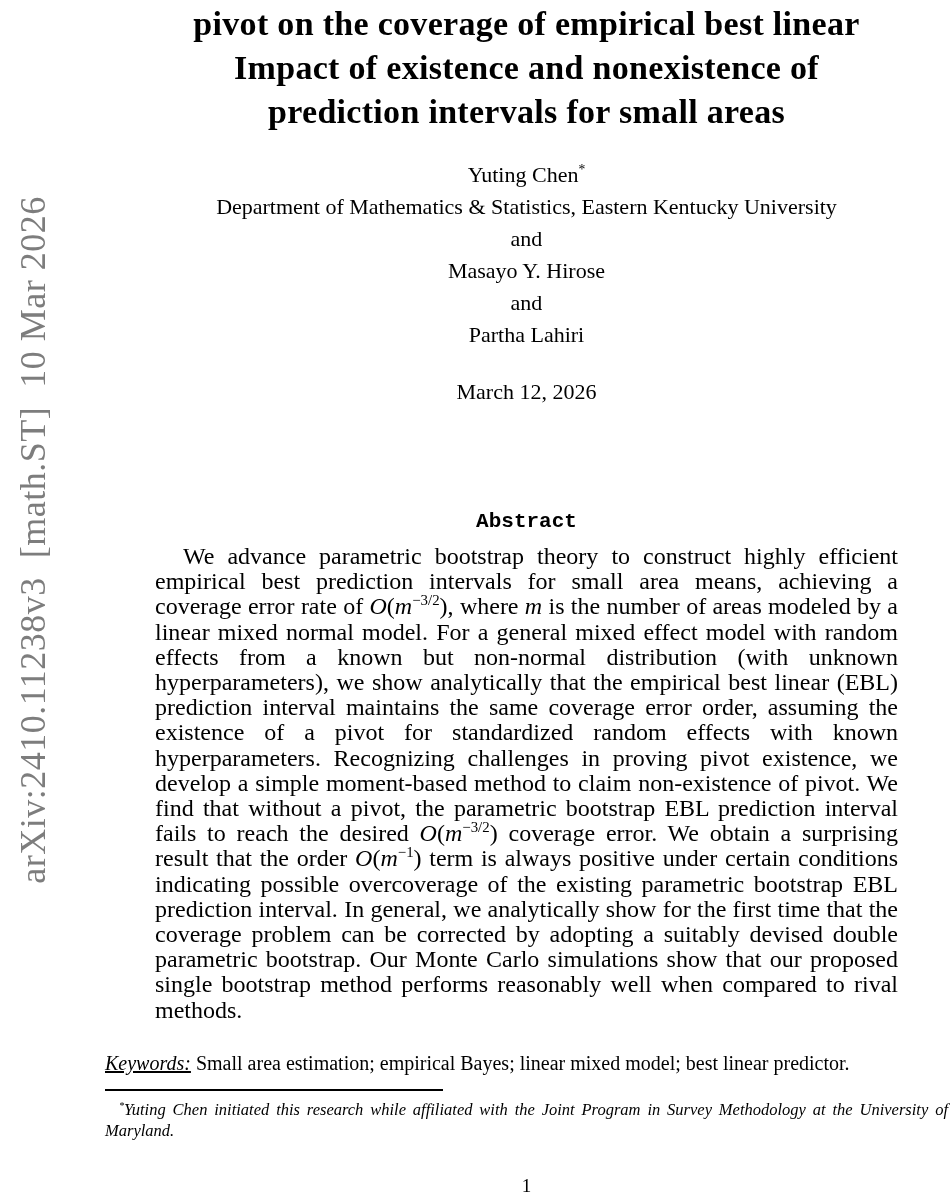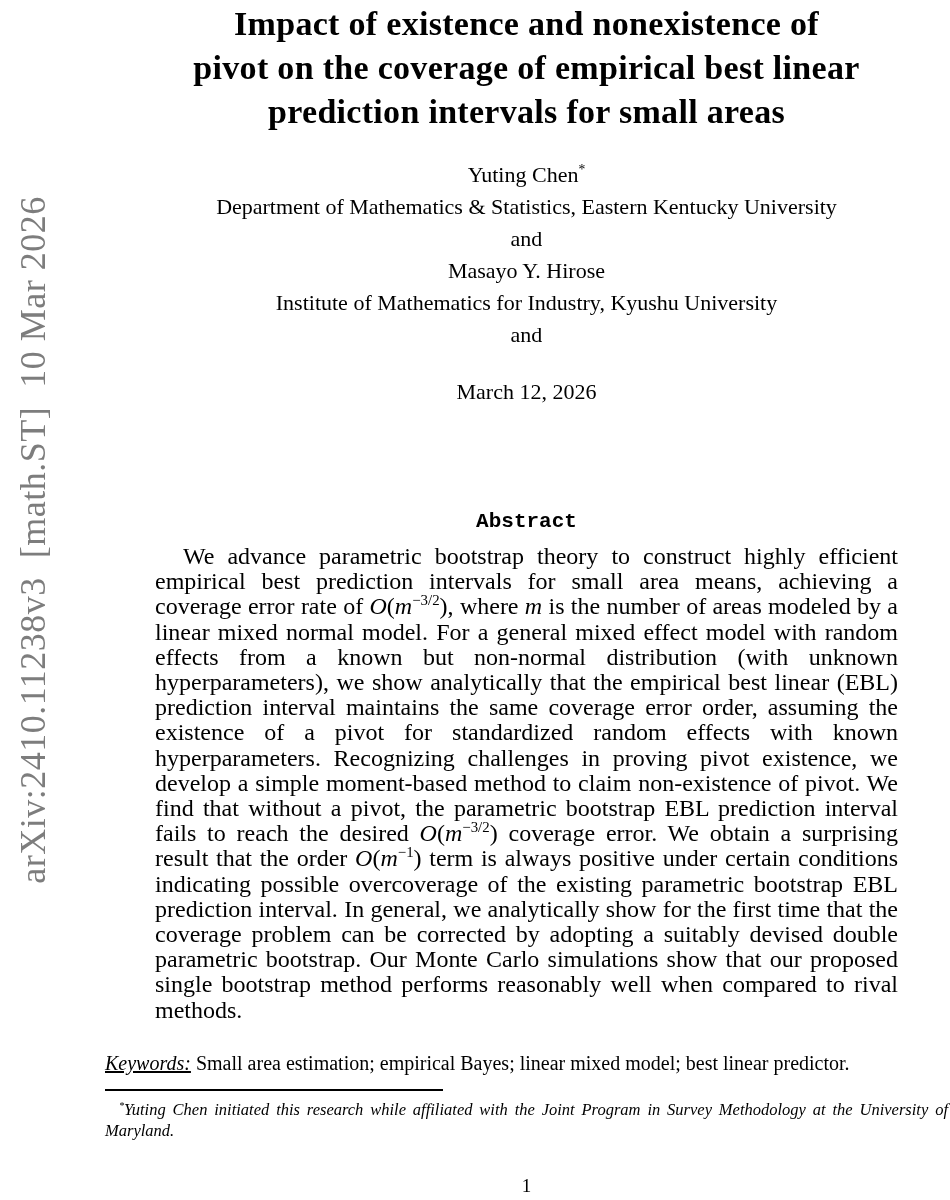--- a/index.html
+++ b/index.html
@@ -113,32 +113,32 @@
   }
 </style>
 </head>
 <body>
 
 <div class="watermark">arXiv:2410.11238v3  [math.ST]  10 Mar 2026</div>
 
 <div class="content">
 
   <div class="title">
+    <div>pivot on the coverage of empirical best linear</div>
     <div>Impact of existence and nonexistence of</div>
-    <div>pivot on the coverage of empirical best linear</div>
     <div>prediction intervals for small areas</div>
   </div>
 
   <div class="authors">
     <div><span>Yuting Chen</span><sup>*</sup></div>
     <div>Department of Mathematics &amp; Statistics, Eastern Kentucky University</div>
     <div>and</div>
     <div>Masayo Y. Hirose</div>
-    <div>Institute of Mathematics for Industry, Kyushu University</div>
     <div>and</div>
+    <div>Partha Lahiri</div>
   </div>
 
   <div class="date-line">March 12, 2026</div>
 
   <div class="abstract-heading">Abstract</div>
 
   <p class="abstract-body"><span>We advance parametric bootstrap theory to construct highly efficient empirical best prediction intervals for small area means, achieving a coverage error rate of </span><span class="math-var">O</span><span>(</span><span class="math-var">m</span><sup>−3/2</sup><span>), where </span><span class="math-var">m</span><span> is the number of areas modeled by a linear mixed normal model. For a general mixed effect model with random effects from a known but non-normal distribution (with unknown hyperparameters), we show analytically that the empirical best linear (EBL) prediction interval maintains the same coverage error order, assuming the existence of a pivot for standardized random effects with known hyperparameters. Recognizing challenges in proving pivot existence, we develop a simple moment-based method to claim non-existence of pivot. We find that without a pivot, the parametric bootstrap EBL prediction interval fails to reach the desired </span><span class="math-var">O</span><span>(</span><span class="math-var">m</span><sup>−3/2</sup><span>) coverage error. We obtain a surprising result that the order </span><span class="math-var">O</span><span>(</span><span class="math-var">m</span><sup>−1</sup><span>) term is always positive under certain conditions indicating possible overcoverage of the existing parametric bootstrap EBL prediction interval. In general, we analytically show for the first time that the coverage problem can be corrected by adopting a suitably devised double parametric bootstrap. Our Monte Carlo simulations show that our proposed single bootstrap method performs reasonably well when compared to rival methods.</span></p>
 
   <div class="keywords">
     <span class="keywords-label">Keywords:</span><span> Small area estimation; empirical Bayes; linear mixed model; best linear predictor.</span>

